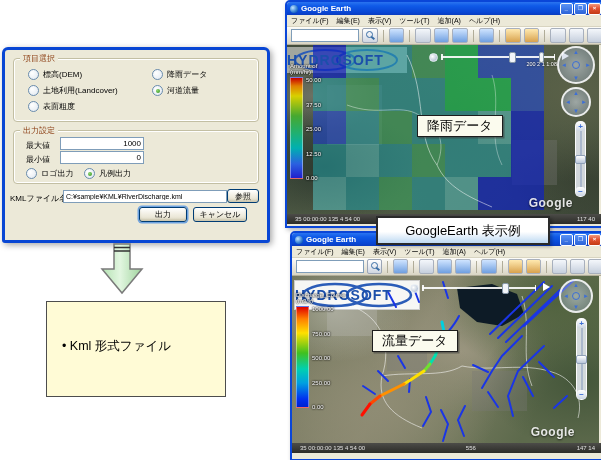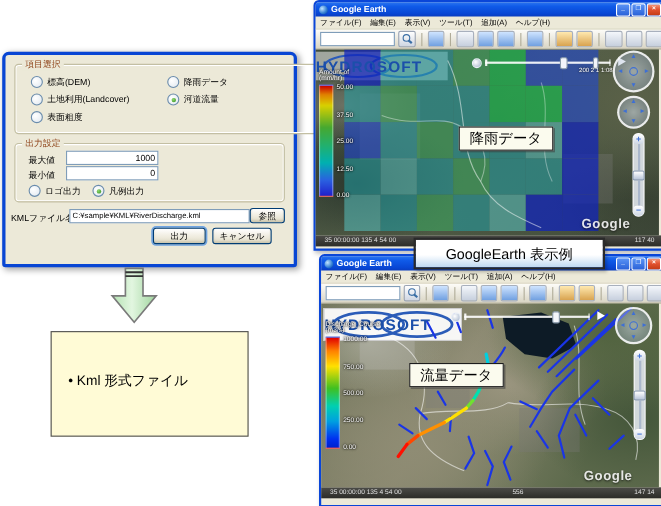--- a/index.html
+++ b/index.html
@@ -137,21 +137,21 @@
     z-index:30;box-shadow:2px 2px 3px rgba(0,0,0,.25);}
 
   svg{display:block;}
 </style>
 </head>
 <body>
 
 <div class="abs dialog">
   <div class="dlg-body">
 
-    <div class="groupbox" style="left:8px;top:8px;width:244px;height:62px;padding-left:42px;">
+    <div class="groupbox" style="left:8px;top:8px;width:244px;height:62px;">
       <span class="gb-legend">項目選択</span>
       <label class="radio-row" style="left:14px;top:10px;">
         <span class="radio" data-checked="false"></span>
         <span>標高(DEM)</span>
       </label>
       <label class="radio-row" style="left:14px;top:26px;">
         <span class="radio" data-checked="false"></span>
         <span>土地利用(Landcover)</span>
       </label>
       <label class="radio-row" style="left:14px;top:42px;">

